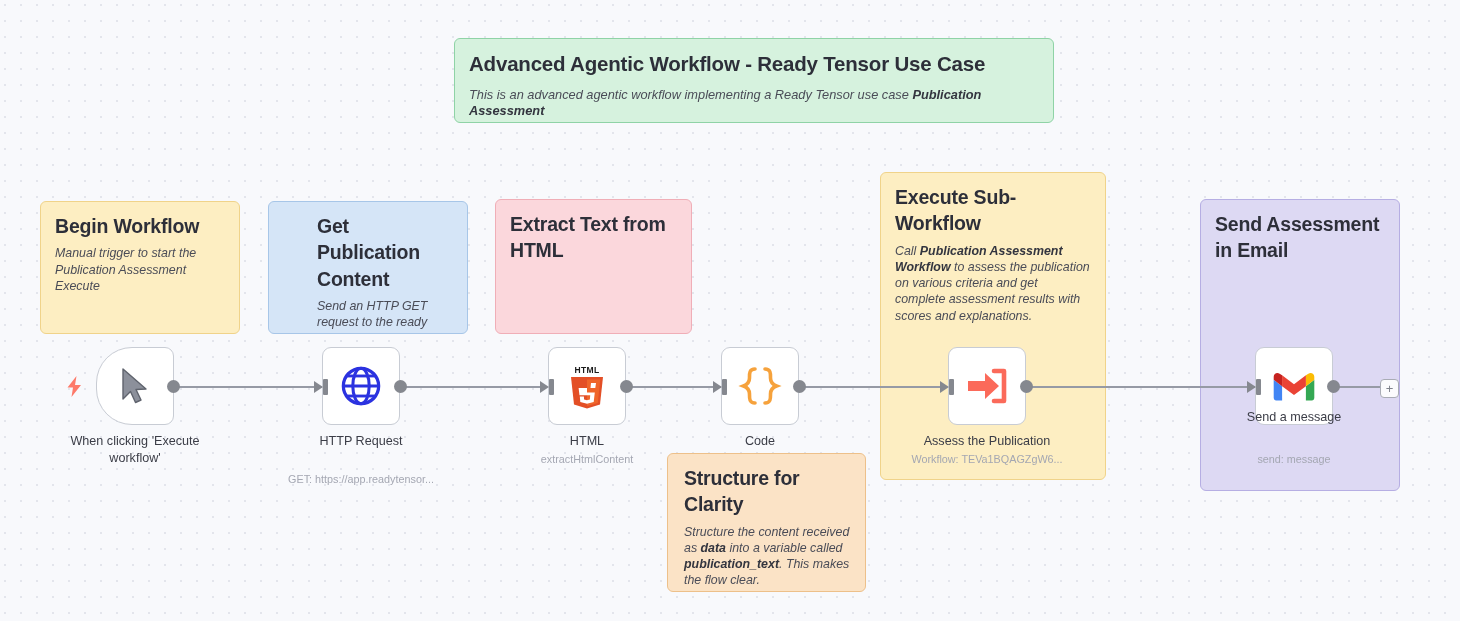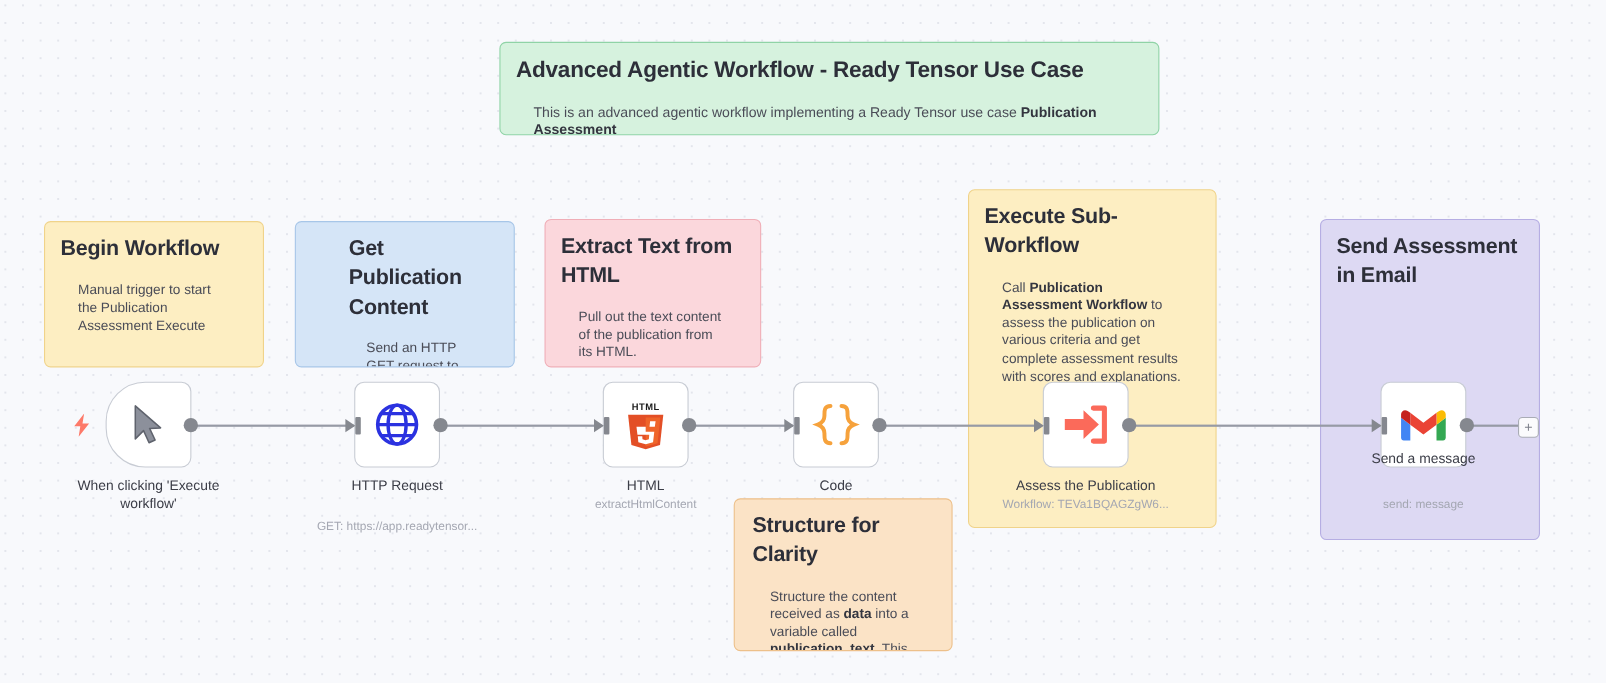--- a/index.html
+++ b/index.html
@@ -39,21 +39,22 @@
     font-weight: bold;
     line-height: 1.35;
     color: #2d2f39;
     margin: 0 0 6px 0;
     letter-spacing: -0.2px;
   }
   .sticky .s-body {
     font-size: 12.4px;
     line-height: 1.31;
     color: #4a4c57;
-    margin: 16px;
+    margin: 0;
+    font-style: italic;
   }
   .sticky .s-body b { font-weight: bold; color: #33353f; }
 
   .sticky.green  { background: #d6f2de; border: 1px solid #8fd3a6; }
   .sticky.yellow { background: #fdeec2; border: 1px solid #f0d38a; }
   .sticky.blue   { background: #d5e5f7; border: 1px solid #a7c6e8; }
   .sticky.pink   { background: #fbd7dc; border: 1px solid #f0aeb7; }
   .sticky.orange { background: #fbe3c6; border: 1px solid #edc08a; padding-left: 16px; }
   .sticky.purple { background: #ddd9f3; border: 1px solid #b6aee3; }
 
@@ -172,21 +173,20 @@
     <div class="s-body">Manual trigger to start the Publication Assessment Execute</div>
   </div>
 
   <div class="sticky blue" style="left:268px; top:201px; width:200px; height:133px;padding-left:48px;">
     <div class="s-title">Get Publication Content</div>
     <div class="s-body">Send an HTTP GET request to the ready tensor website to receive the publication content in HTML format.</div>
   </div>
 
   <div class="sticky pink" style="left:495px; top:199px; width:197px; height:135px;">
     <div class="s-title">Extract Text from HTML</div>
-    <div class="s-body">Pull out the text content of the publication from its HTML.</div>
   </div>
 
   <div class="sticky orange" style="left:667px; top:453px; width:199px; height:139px;">
     <div class="s-title">Structure for Clarity</div>
     <div class="s-body"><span>Structure the content received as </span><b>data</b><span> into a variable called </span><b>publication_text</b><span>. This makes the flow clear.</span></div>
   </div>
 
   <div class="sticky yellow" style="left:880px; top:172px; width:226px; height:308px;">
     <div class="s-title">Execute Sub-Workflow</div>
     <div class="s-body"><span>Call </span><b>Publication Assessment Workflow</b><span> to assess the publication on various criteria and get complete assessment results with scores and explanations.</span></div>

